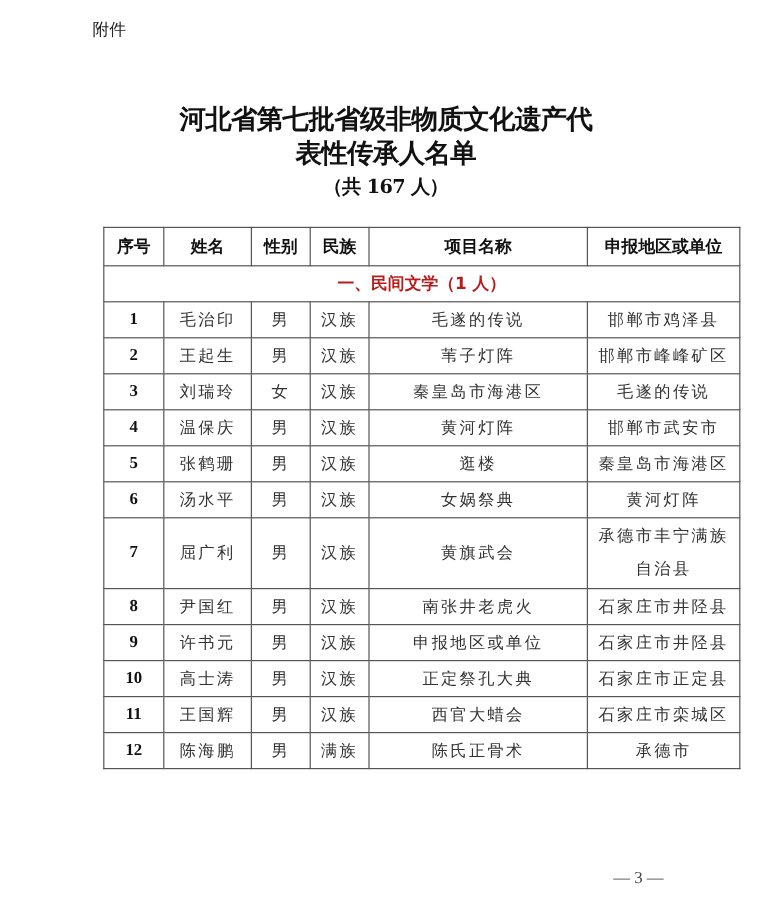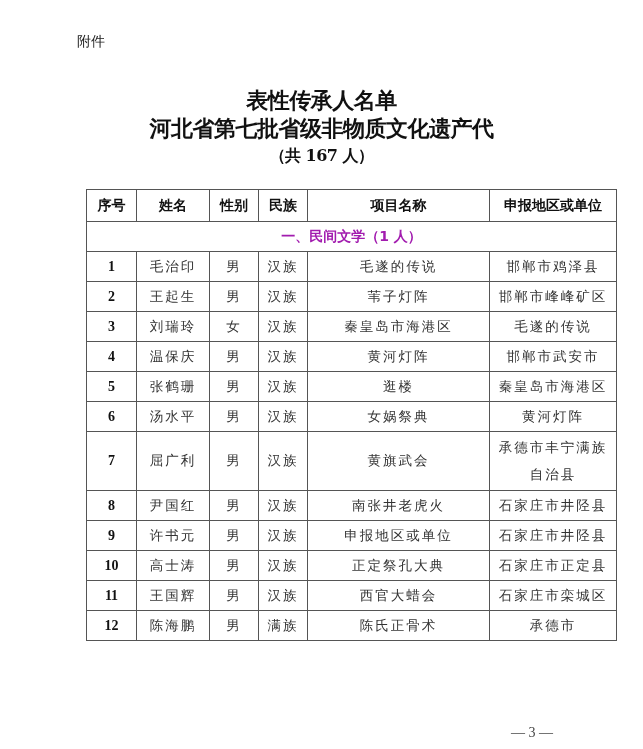--- a/index.html
+++ b/index.html
@@ -5,21 +5,21 @@
     html, body { margin: 0; padding: 0; }
     body {
       width: 643px; height: 749px;
       background: #ffffff;
       position: relative;
       overflow: hidden;
       font-family: "DejaVu Serif", "Liberation Serif", serif;
       color: #1a1a1a;
     }
     .attachment {
-      position: absolute; left: 77px; top: 33px;
+      position: absolute; left: 77px; top: 16px;
       font-family: Liberation Mono, monospace;
       font-size: 14px; color: #222;
     }
     .title {
       position: absolute; left: 0; width: 643px; top: 86px;
       text-align: center;
       font-family: "DejaVu Serif", "Liberation Serif", serif;
       font-weight: bold; font-size: 22px; line-height: 28px;
       color: #111;
       letter-spacing: -0.5px;
@@ -48,41 +48,41 @@
       height: 31px;
       letter-spacing: 0;
     }
     table.list td.seq {
       font-family: "Liberation Serif", "DejaVu Serif", serif;
       font-weight: bold; font-size: 14px; color: #111;
       letter-spacing: 0;
     }
     table.list tr.section td {
       font-family: "DejaVu Sans", "Liberation Sans", sans-serif;
-      font-weight: bold; font-size: 14px; color: #a21caf;
+      font-weight: bold; font-size: 14px; color: #b91c1c;
       letter-spacing: 0; height: 29px;
     }
     table.list tr.tall td { height: 58px; }
     table.list td.region-two { line-height: 27px; }
 
     .page-number {
       position: absolute; left: 500px; top: 725px; width: 64px;
       text-align: center;
       font-family: "Liberation Serif", "DejaVu Serif", serif;
       font-size: 14px; color: #444;
     }
   </style>
 </head>
 <body>
 
 <div class="attachment">附件</div>
 
 <div class="title">
+  <div>河北省第七批省级非物质文化遗产代</div>
   <div>表性传承人名单</div>
-  <div>河北省第七批省级非物质文化遗产代</div>
   <div class="count">（共 167 人）</div>
 </div>
 
 <table class="list">
   <colgroup>
     <col style="width:50px">
     <col style="width:73px">
     <col style="width:49px">
     <col style="width:49px">
     <col style="width:182px">

